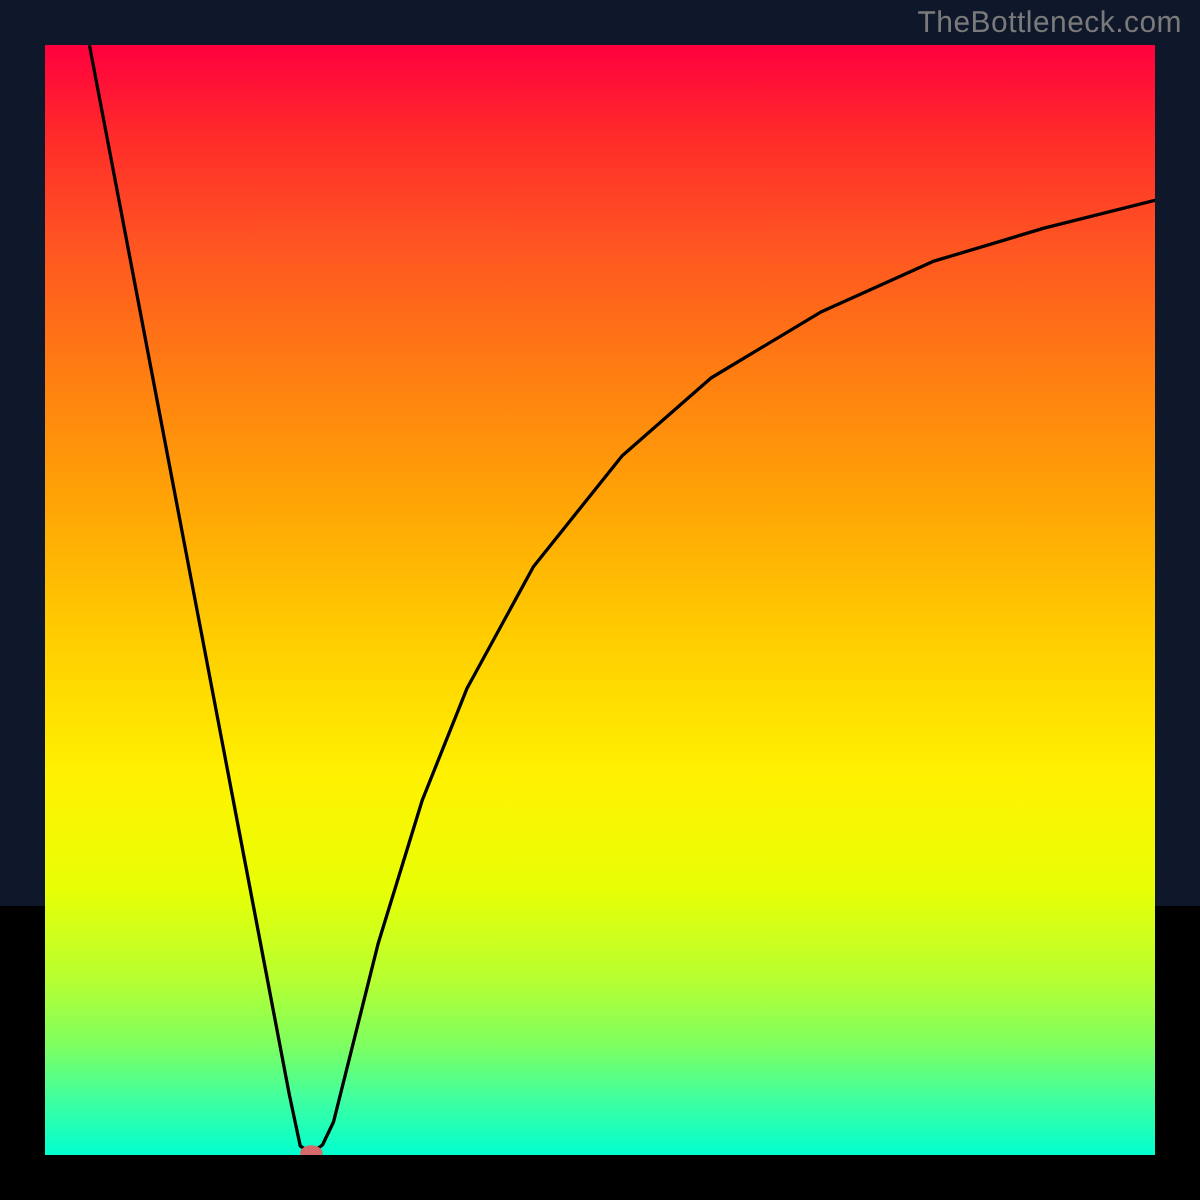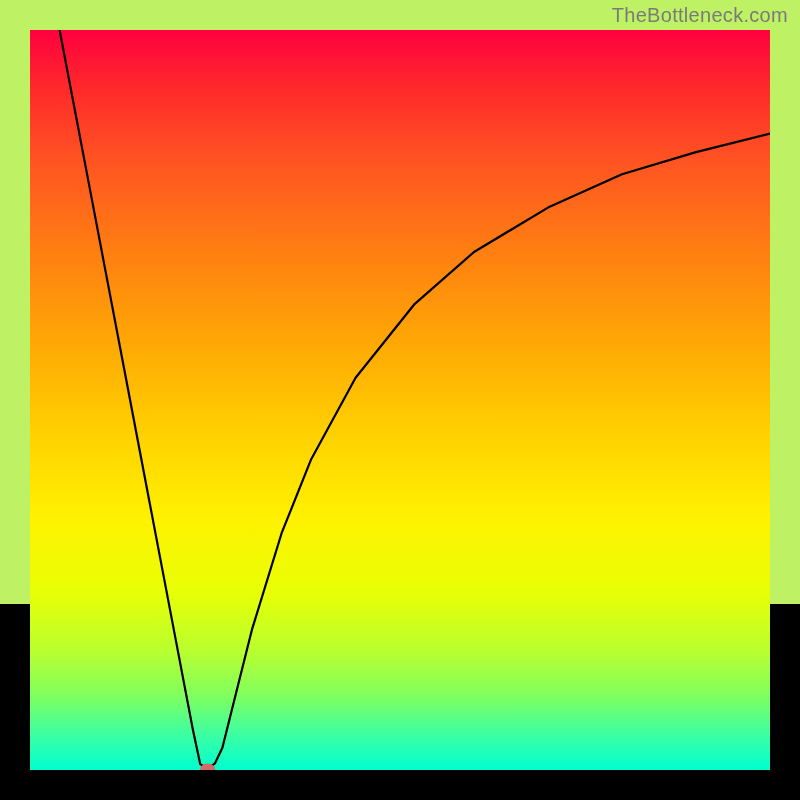--- a/index.html
+++ b/index.html
@@ -8,21 +8,21 @@
     width: 800px;
     height: 800px;
     overflow: hidden;
     background: #000;
     font-family: Arial, Helvetica, sans-serif;
   }
   .frame {
     position: relative;
     width: 800px;
     height: 604px;
-    background: #bef264;
+    background: #0f172a;
     text-align: right;
   }
   .plot {
     position: absolute;
     left: 30px;
     top: 30px;
     width: 740px;
     height: 740px;
     
     background: linear-gradient(

